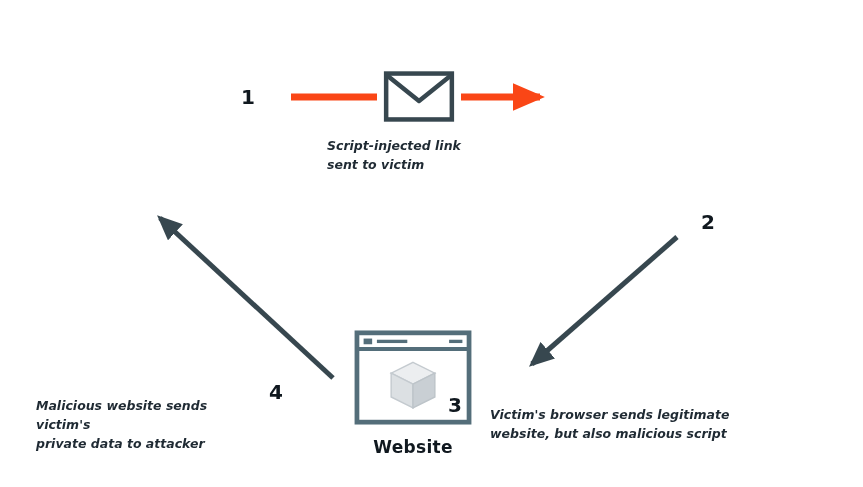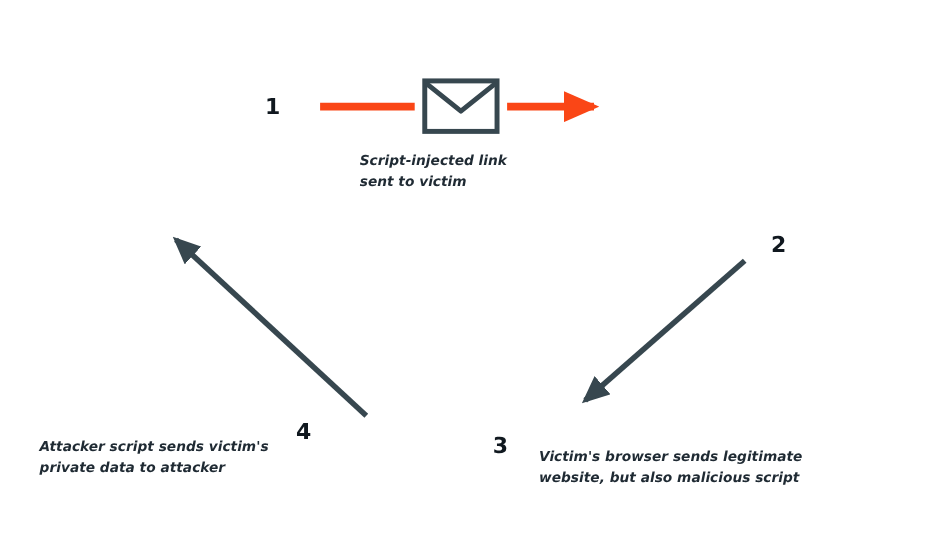--- a/index.html
+++ b/index.html
@@ -44,33 +44,47 @@
         <path d="M0 0 L4.6 2 L0 4 Z" fill="#FA4616"></path>
       </marker>
     </defs>
     <line x1="291" y1="97" x2="540" y2="97" stroke="#FA4616" stroke-width="7" marker-end="url(#ah-red)"></line>
     <line x1="677" y1="237" x2="532" y2="364" stroke="#37474F" stroke-width="5" marker-end="url(#ah-dark)"></line>
     <line x1="333" y1="378" x2="160" y2="218" stroke="#37474F" stroke-width="5" marker-end="url(#ah-dark)"></line>
   </svg>
 
 
 
+  <div class="node node-website">
+    <svg width="118" height="95" viewBox="0 0 124 100">
+      <rect x="3" y="3" width="118" height="94" fill="#ffffff" stroke="#546E7A" stroke-width="5"></rect>
+      <line x1="3" y1="20" x2="121" y2="20" stroke="#546E7A" stroke-width="4"></line>
+      <rect x="10" y="9" width="9" height="6" fill="#546E7A"></rect>
+      <line x1="24" y1="12" x2="56" y2="12" stroke="#546E7A" stroke-width="3.5"></line>
+      <line x1="100" y1="12" x2="114" y2="12" stroke="#546E7A" stroke-width="3.5"></line>
+
+      <path d="M62 34 L85 45.5 L62 57 L39 45.5 Z" fill="#ECEEF0" stroke="#C4CACF" stroke-width="1.5"></path>
+      <path d="M39 45.5 L62 57 L62 82 L39 70.5 Z" fill="#DCE0E3" stroke="#C4CACF" stroke-width="1.5"></path>
+      <path d="M85 45.5 L62 57 L62 82 L85 70.5 Z" fill="#C9CFD4" stroke="#BDC4C9" stroke-width="1.5"></path>
+    </svg>
+    <div class="node-label">Website</div>
+  </div>
 
   <div class="envelope-wrap">
     <svg width="72" height="53" viewBox="0 0 80 58">
       <rect x="3.5" y="3.5" width="73" height="51" fill="#ffffff" stroke="#37474F" stroke-width="5"></rect>
       <path d="M5 6 L40 34 L75 6" fill="none" stroke="#37474F" stroke-width="5" stroke-linejoin="round"></path>
     </svg>
   </div>
 
   <div class="num" style="left:241px;top:85px;">1</div>
   <div class="num" style="left:701px;top:210px;">2</div>
   <div class="num" style="left:448px;top:393px;">3</div>
   <div class="num" style="left:269px;top:380px;">4</div>
 
   <div class="caption" style="left:327px;top:137px;width:180px;">Script-injected link
 sent to victim</div>
   <div class="caption" style="left:490px;top:406px;width:302px;">Victim's browser sends legitimate
 website, but also malicious script</div>
-  <div class="caption" style="left:36px;top:397px;width:220px;">Attacker script sends victim's
+  <div class="caption" style="left:36px;top:397px;width:220px;">Malicious website sends victim's
 private data to attacker</div>
 
 </div>
 
 </body></html>

